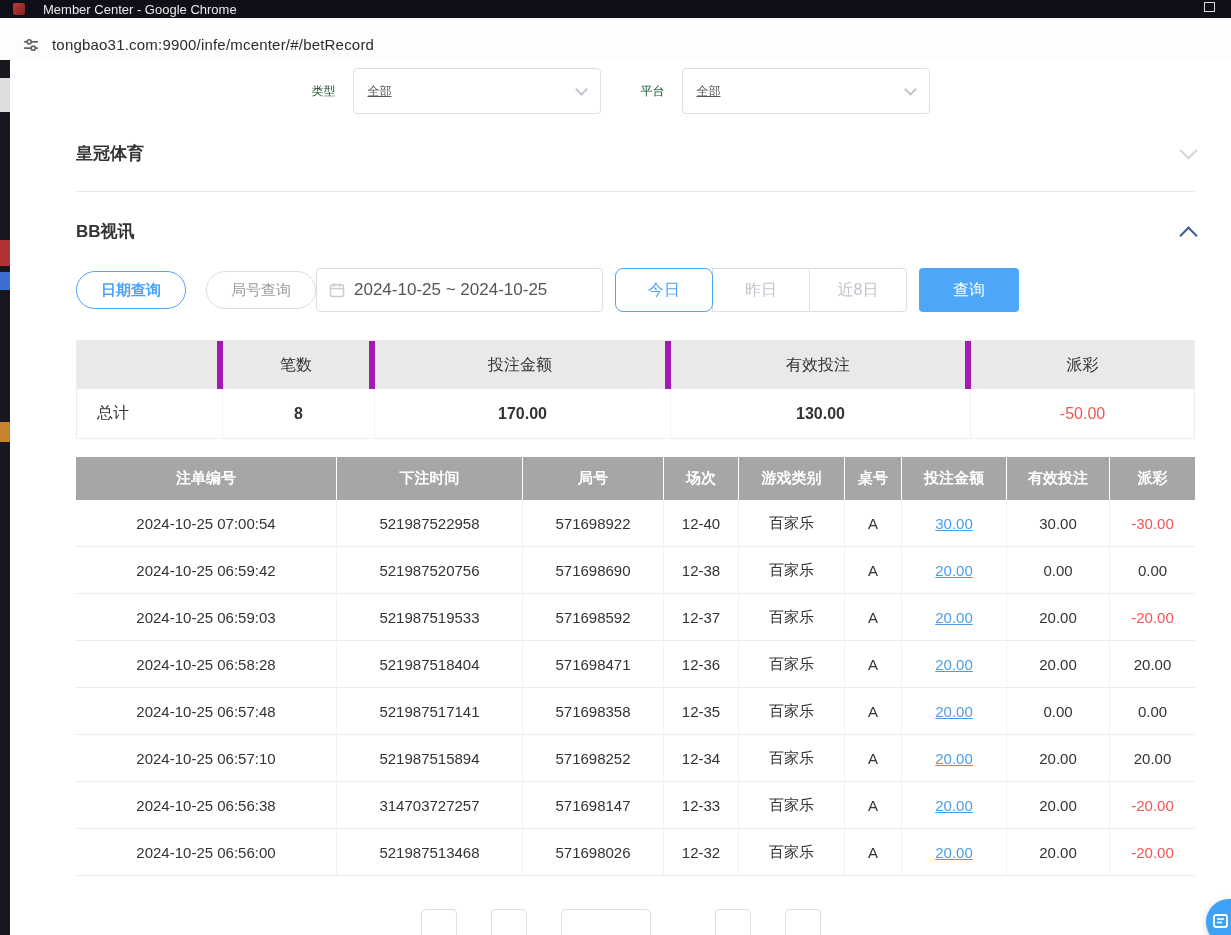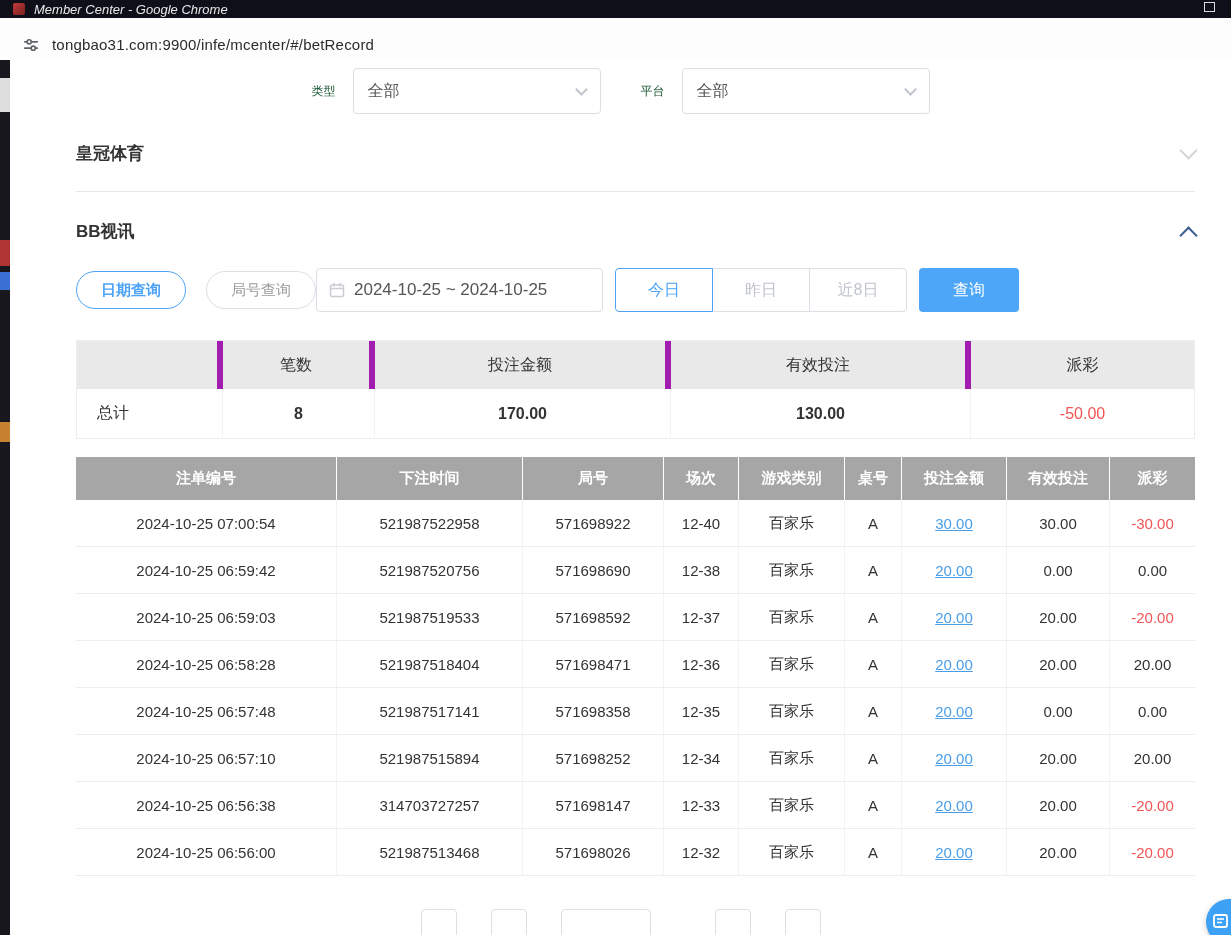--- a/index.html
+++ b/index.html
@@ -5,21 +5,21 @@
   * { margin:0; padding:0; box-sizing:border-box; }
   html,body { width:1231px; height:935px; overflow:hidden; background:#fff;
     font-family:"Liberation Sans","DejaVu Sans",sans-serif; }
   .screen { position:relative; width:1231px; height:935px; overflow:hidden; background:#fff; }
 
   
   .titlebar { position:absolute; top:0; left:0; right:0; height:18px; background:#0e0f18;
     display:flex; align-items:center; }
   .favicon { width:12px; height:12px; border-radius:2px; margin-left:13px;
     background:linear-gradient(135deg,#c03a3a,#7a2020); flex:0 0 auto; }
-  .win-title { color:#e9e9e9; font-size:13px; margin-left:9px; white-space:nowrap;font-style:italic; }
+  .win-title { color:#e9e9e9; font-size:13px; margin-left:18px; white-space:nowrap; }
   .win-restore { position:absolute; right:16px; top:2px; width:11px; height:10px;
     border:1.5px solid #dcdcdc; background:transparent; }
   .urlbar { position:absolute; top:18px; left:0; right:0; height:54px; background:#fdfdfe;
     border-bottom:1px solid #dcdfe3; display:flex; align-items:center; }
   .url-text { font-size:15px; color:#2b2b2e; margin-left:12px; letter-spacing:.2px; }
   .tune-wrap { margin-left:22px; display:flex; align-items:center; }
 
   
   .left-strip { position:absolute; top:60px; left:0; width:10px; bottom:0; background:#17171d; }
   .left-strip .frag { position:absolute; left:0; width:10px; }
@@ -30,21 +30,21 @@
 
   
   .content { position:absolute; top:60px; left:10px; right:0; bottom:0; background:#fff; overflow:hidden; }
 
   .filter-row { padding-top:8px; display:flex; justify-content:center; align-items:center; }
   .filter-group { display:flex; align-items:center; }
   .filter-group + .filter-group { margin-left:40px; }
   .filter-label { font-size:12px; color:#14532d; margin-right:17px; }
   .select-box { width:248px; height:46px; border:1px solid #dcdfe6; border-radius:4px; background:#fff;
     display:flex; align-items:center; justify-content:space-between; padding:0 14px; cursor:pointer; }
-  .select-value { font-size:16px; color:#555; }
+  .select-value { font-size:12px; color:#555;text-decoration:underline; }
   .caret-down { width:9px; height:9px; border-right:2px solid #c0c4cc; border-bottom:2px solid #c0c4cc;
     transform:rotate(45deg); margin-top:-4px; }
 
   .section-head { margin:0 36px 0 66px; display:flex; align-items:center; justify-content:space-between; cursor:pointer; }
   .crown-head { height:76px; border-bottom:1px solid #e8e8e8; margin-top:2px; }
   .bb-head { height:62px; margin-top:8px; }
   .section-title { font-size:17px; font-weight:bold; color:#333; }
   .chev { width:13px; height:13px; border-right:2.5px solid; border-bottom:2.5px solid; }
   .chev-down { color:#d6d6d6; transform:rotate(45deg); margin-top:-6px; }
   .chev-up { color:#3b5f92; transform:rotate(-135deg); margin-top:8px; }
@@ -55,21 +55,21 @@
   .pill.active { border-color:#4da3f7; color:#4da3f7; font-weight:bold; }
   .pill + .pill { margin-left:20px; }
   .date-input { width:287px; height:44px; border:1px solid #dcdfe6; border-radius:4px;
     display:flex; align-items:center; padding:0 12px; cursor:pointer; background:#fff; }
   .date-text { font-size:17px; color:#555; margin-left:9px; white-space:nowrap; }
   .btn-group { margin-left:12px; display:flex; }
   .gbtn { width:98px; height:44px; border:1px solid #dcdfe6; background:#fff; color:#c0c4cc; font-size:16px;
     display:flex; align-items:center; justify-content:center; margin-left:-1px; cursor:pointer; }
   .gbtn:first-child { border-radius:4px 0 0 4px; margin-left:0; }
   .gbtn:last-child { border-radius:0 4px 4px 0; }
-  .gbtn.active { border-color:#4da3f7; color:#4da3f7; position:relative; z-index:1; }
+  .gbtn.active { border-color:#4da3f7; color:#4da3f7; position:relative; z-index:1;border-radius:8px; }
   .search-btn { margin-left:12px; width:100px; height:44px; background:#4da6f7; color:#fff; border:none;
     border-radius:4px; font-size:16px; display:flex; align-items:center; justify-content:center; cursor:pointer; }
 
   
   .summary { margin:28px 36px 0 66px; display:grid; grid-template-columns:146px 152px 296px 300px 1fr;
     border:1px solid #ebeef0; }
   .sum-cell { display:flex; align-items:center; justify-content:center; font-size:16px; color:#333; }
   .sum-h { height:48px; background:#e9e9e9; border-right:6px solid #a21caf; }
   .sum-h:nth-child(5) { border-right:none; }
   .sum-b { height:49px; background:#fff; border-right:1px solid #f2f2f2; }

